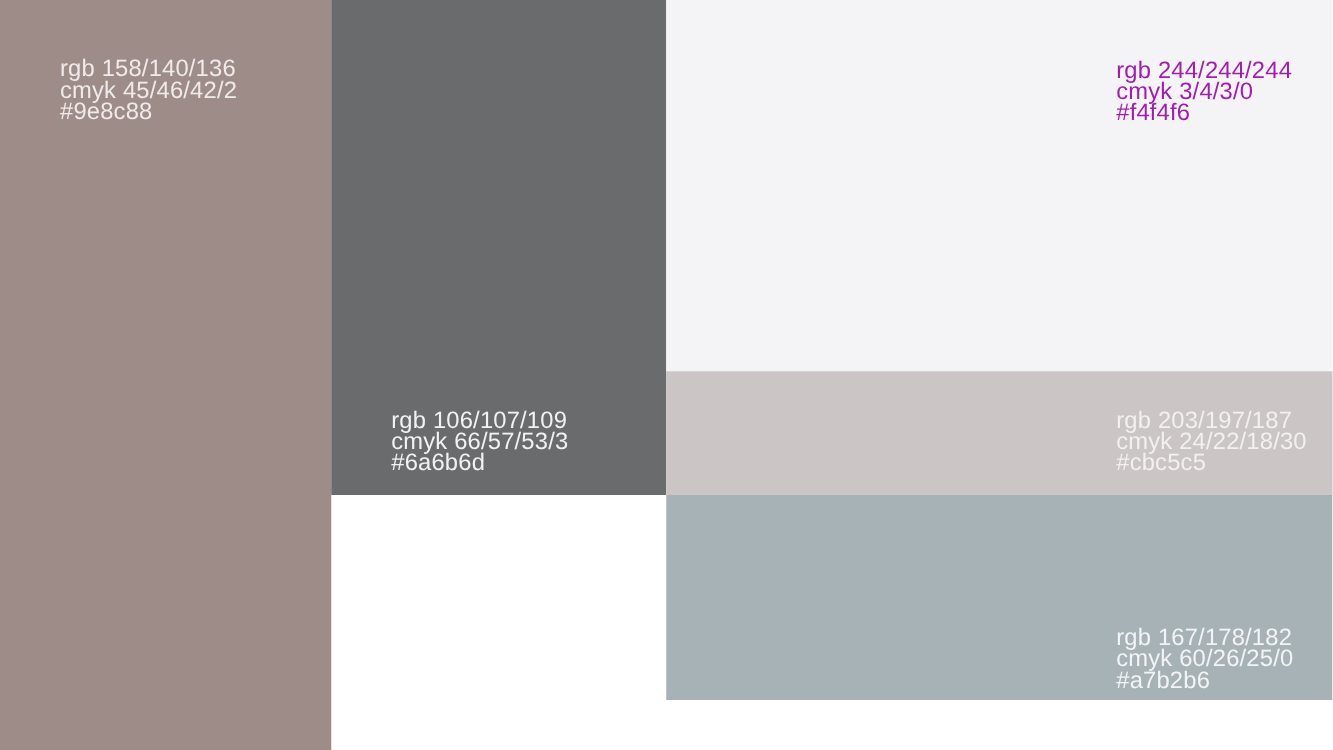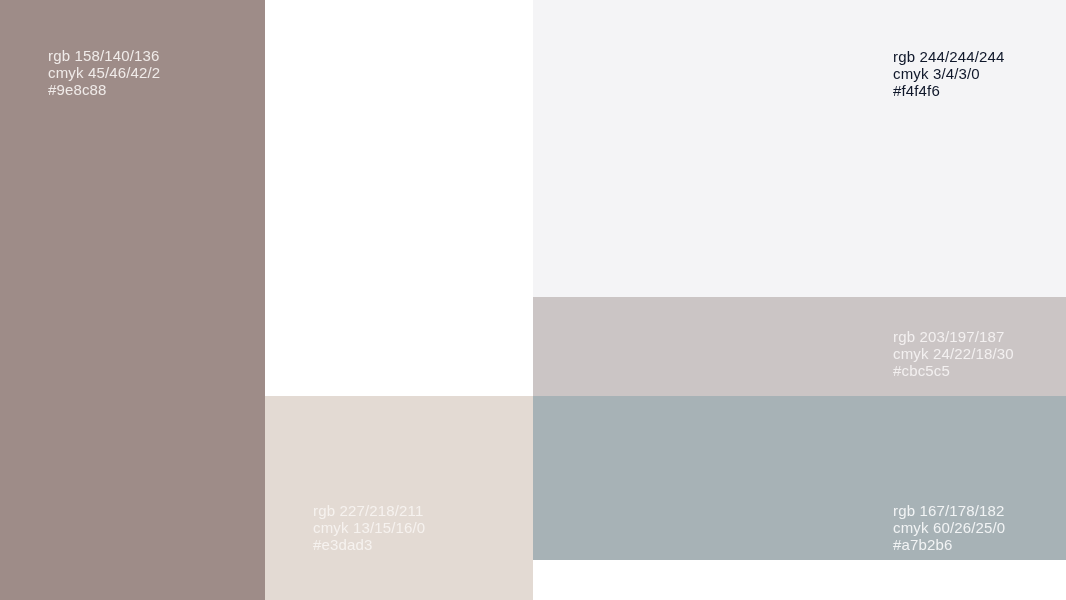--- a/index.html
+++ b/index.html
@@ -17,21 +17,21 @@
     height: 600px;
     overflow: hidden;
   }
   .swatch {
     position: absolute;
     box-sizing: border-box;
     overflow: hidden;
   }
   .swatch-label {
     position: absolute;
-    font-size: 15px;
+    font-size: 19px;
     line-height: 17.2px;
     letter-spacing: 0.15px;
     white-space: nowrap;
     -webkit-font-smoothing: antialiased;
   }
   .swatch-label .line {
     display: block;
   }
 
   
@@ -56,31 +56,31 @@
 <div id="palette-canvas" style="width: 1066px; height: 600px;">
 
   <div class="swatch" id="swatch-mauve" style="background: rgb(158, 140, 136);">
     <div class="swatch-label" id="label-mauve" style="color: rgb(240, 235, 233);">
       <span class="line">rgb  158/140/136</span>
       <span class="line">cmyk  45/46/42/2</span>
       <span class="line">#9e8c88</span>
     </div>
   </div>
 
-
-  <div class="swatch" id="swatch-beige" style="background: rgb(227, 218, 211);">
-    <div class="swatch-label" id="label-beige" style="color: rgb(246, 242, 239);">
-      <span class="line">rgb  227/218/211</span>
-      <span class="line">cmyk  13/15/16/0</span>
-      <span class="line">#e3dad3</span>
+  <div class="swatch" id="swatch-darkgray" style="background: rgb(106, 107, 109);">
+    <div class="swatch-label" id="label-darkgray" style="color: rgb(242, 242, 242);">
+      <span class="line">rgb  106/107/109</span>
+      <span class="line">cmyk  66/57/53/3</span>
+      <span class="line">#6a6b6d</span>
     </div>
   </div>
 
+
   <div class="swatch" id="swatch-offwhite" style="background: rgb(244, 244, 246);">
-    <div class="swatch-label" id="label-offwhite" style="color: #0f172a;">
+    <div class="swatch-label" id="label-offwhite" style="color: #a21caf;">
       <span class="line">rgb 244/244/244</span>
       <span class="line">cmyk  3/4/3/0</span>
       <span class="line">#f4f4f6</span>
     </div>
   </div>
 
   <div class="swatch" id="swatch-warmgray" style="background: rgb(203, 197, 197);">
     <div class="swatch-label" id="label-warmgray" style="color: rgb(243, 240, 240);">
       <span class="line">rgb  203/197/187</span>
       <span class="line">cmyk  24/22/18/30</span>

